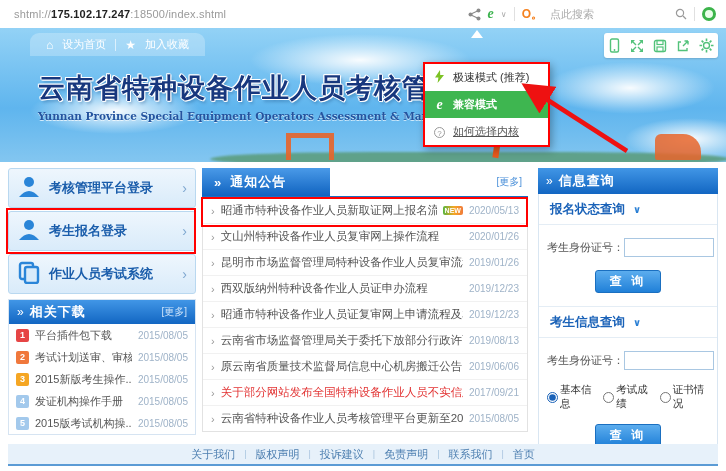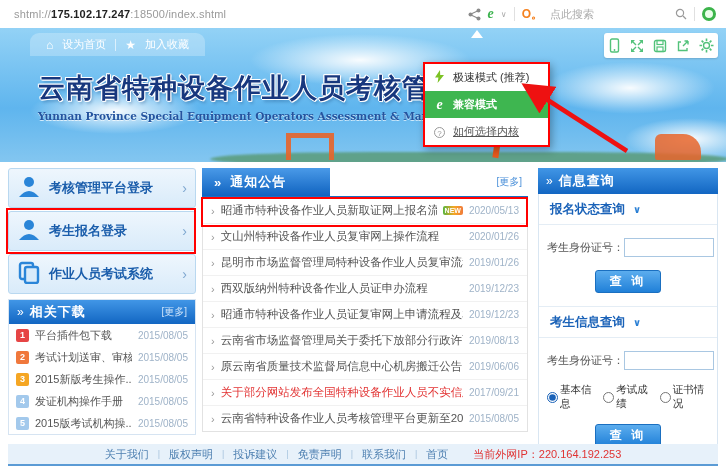--- a/index.html
+++ b/index.html
@@ -394,19 +394,18 @@
     <span class="f-sep">|</span>
     <span class="f-link">版权声明</span>
     <span class="f-sep">|</span>
     <span class="f-link">投诉建议</span>
     <span class="f-sep">|</span>
     <span class="f-link">免责声明</span>
     <span class="f-sep">|</span>
     <span class="f-link">联系我们</span>
     <span class="f-sep">|</span>
     <span class="f-link">首页</span>
-    <span class="f-ip"><span>当前外网IP：</span><span>220.164.192.253</span></span>
   </div>
 
   <div class="anno" style="left:6px;top:208px;width:190px;height:46px;"></div>
   <div class="anno" style="left:201px;top:197px;width:327px;height:30px;"></div>
 
 </div>
 
 </body></html>

